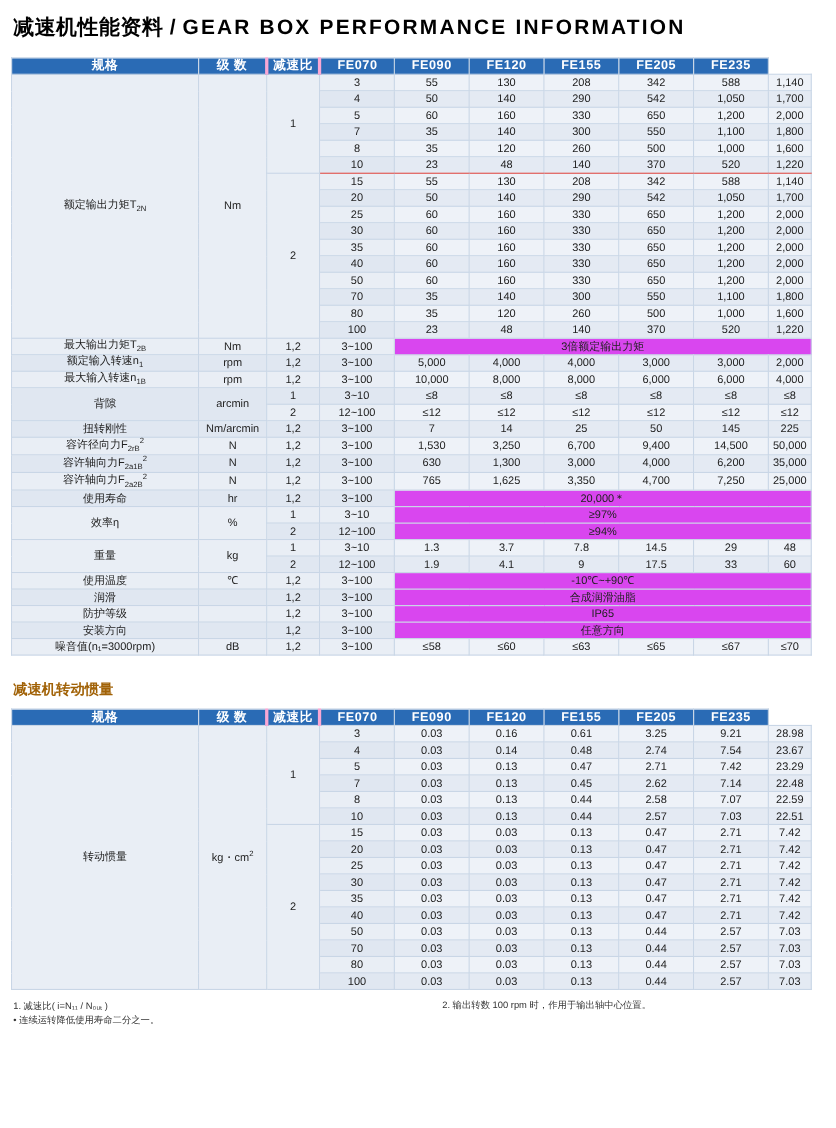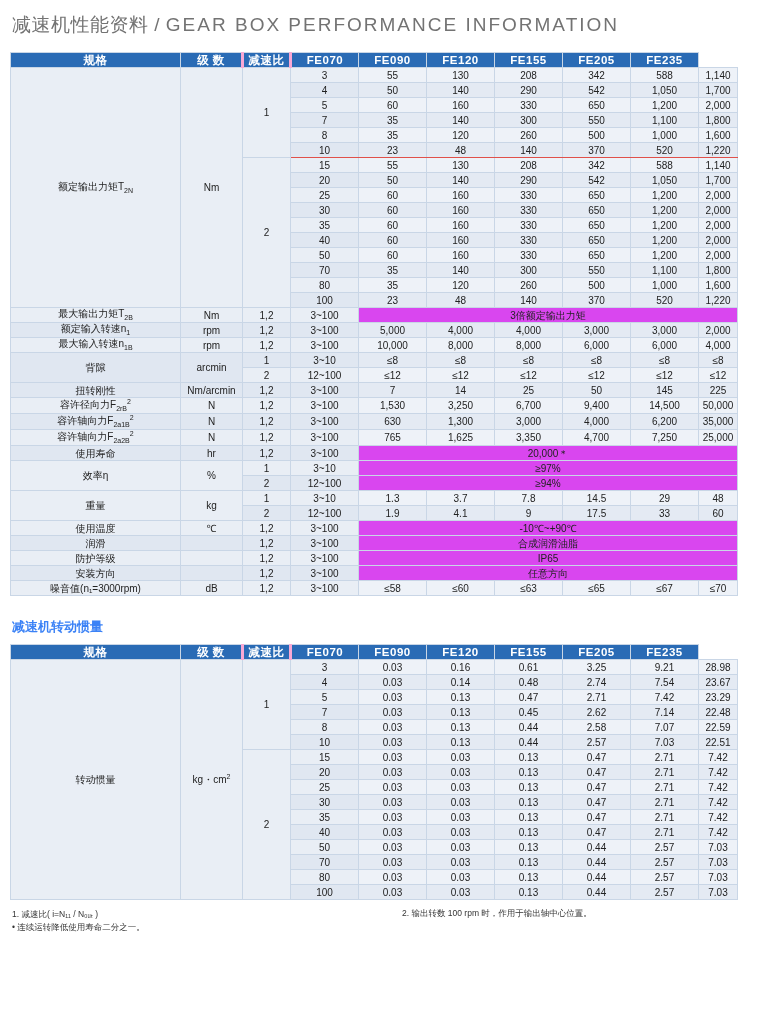--- a/index.html
+++ b/index.html
@@ -6,22 +6,22 @@
   html, body {
     margin: 0; padding: 0;
     width: 760px;
     background: #ffffff;
     font-family: "Liberation Sans", sans-serif;
   }
   body { padding: 10px 10px 6px 10px; width: 760px; }
 
   .doc-title {
     font-size: 19px;
-    font-weight: normal;
-    color: #737373;
+    font-weight: bold;
+    color: #000000;
     letter-spacing: 0.5px;
     margin: 2px 0 14px 2px;
     white-space: nowrap;
   }
   .doc-title .en { letter-spacing: 2px; }
 
   table.perf {
     border-collapse: collapse;
     width: 728px;
     table-layout: fixed;
@@ -57,21 +57,21 @@
   td.val { background: #eef2f8; }
   tr.alt td.val { background: #e4eaf3; }
   tr.alt td.rowlabel, tr.alt td.unit, tr.alt td.stage, tr.alt td.ratio { background: #e0e7f1; }
   td.span-note { background: #d946ef; }
 
   .redline td { border-bottom: 1px solid #e0504a !important; }
 
   .section-title {
     font-size: 13px;
     font-weight: bold;
-    color: #3b82f6;
+    color: #a16207;
     margin: 22px 0 8px 2px;
   }
 
   .footnotes {
     margin-top: 8px;
     font-size: 8.5px;
     color: #333;
     position: relative;
     height: 30px;
   }

